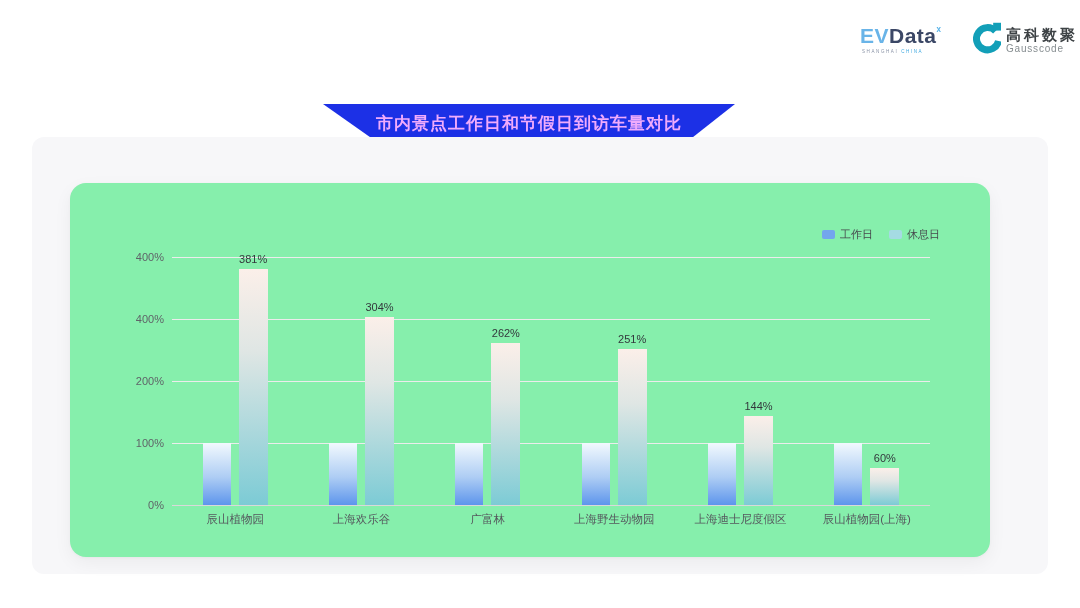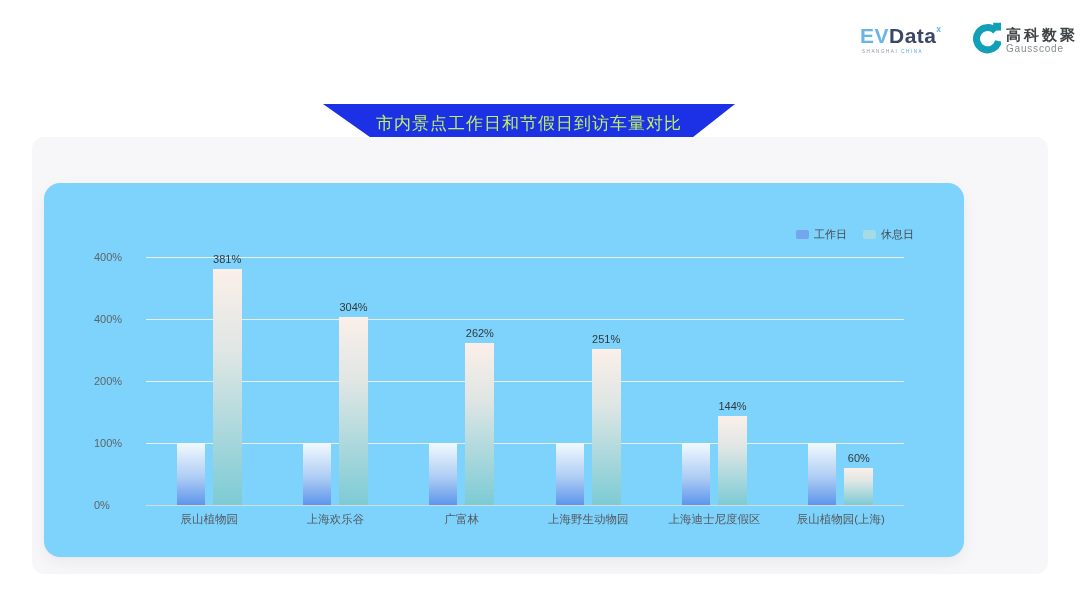--- a/index.html
+++ b/index.html
@@ -19,45 +19,45 @@
   .gc-text{display:flex;flex-direction:column;}
   .gc-cn{font-size:15px;font-weight:bold;color:#3d4245;letter-spacing:3px;line-height:17px;white-space:nowrap;}
   .gc-en{font-size:10px;color:#868d90;letter-spacing:0.8px;line-height:11px;}
   
   .banner{
     position:absolute;left:323px;top:104px;width:412px;height:38px;
     clip-path:polygon(0 0, 100% 0, 88.3% 100%, 13.1% 100%);
     display:flex;align-items:center;justify-content:center;
   }
   .banner h1{
-    margin:0;color:#bef264;font-size:17px;font-weight:normal;letter-spacing:1px;
+    margin:0;color:#f0abfc;font-size:17px;font-weight:bold;letter-spacing:1px;
   }
   
   .panel{
     position:absolute;left:32px;top:137px;width:1016px;height:437px;
     background:#f7f7f9;border-radius:12px;
   }
   .card{
-    position:absolute;left:12px;top:46px;width:920px;height:374px;
-    background:#7dd3fc;border-radius:16px;
+    position:absolute;left:38px;top:46px;width:920px;height:374px;
+    background:#86efac;border-radius:16px;
     box-shadow:0 6px 18px rgba(0,0,0,0.05), 0 1px 3px rgba(0,0,0,0.03);
   }
   
   .legend{
     position:absolute;top:44px;right:50px;display:flex;gap:16px;align-items:center;
     font-size:11px;color:#46494d;
   }
   .legend-item{display:flex;align-items:center;gap:5px;cursor:pointer;}
   .legend-marker{width:13px;height:9px;border-radius:2px;display:inline-block;}
   
   #plot{position:absolute;left:0;top:0;right:0;bottom:0;}
   .gridline{position:absolute;height:1px;background:#ececec;}
   .axisline{background:#d9d9d9;}
   .ytick{
-    position:absolute;transform:translateY(-50%);width:44px;text-align:left;
+    position:absolute;transform:translateY(-50%);width:44px;text-align:right;
     font-size:11px;color:#5f6468;
   }
   .bar{position:absolute;}
   .value-label{
     position:absolute;transform:translateX(-50%);font-size:11px;color:#33383c;white-space:nowrap;
   }
   .cat-label{
     position:absolute;text-align:center;font-size:11.5px;color:#55595e;white-space:nowrap;
   }
 </style>

